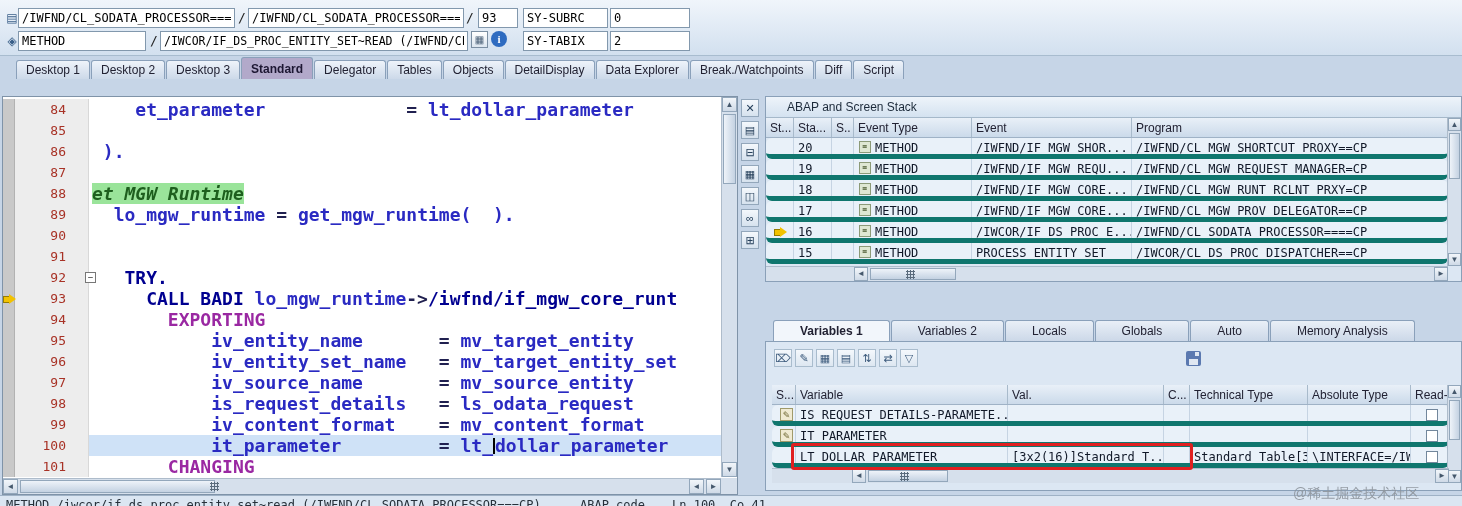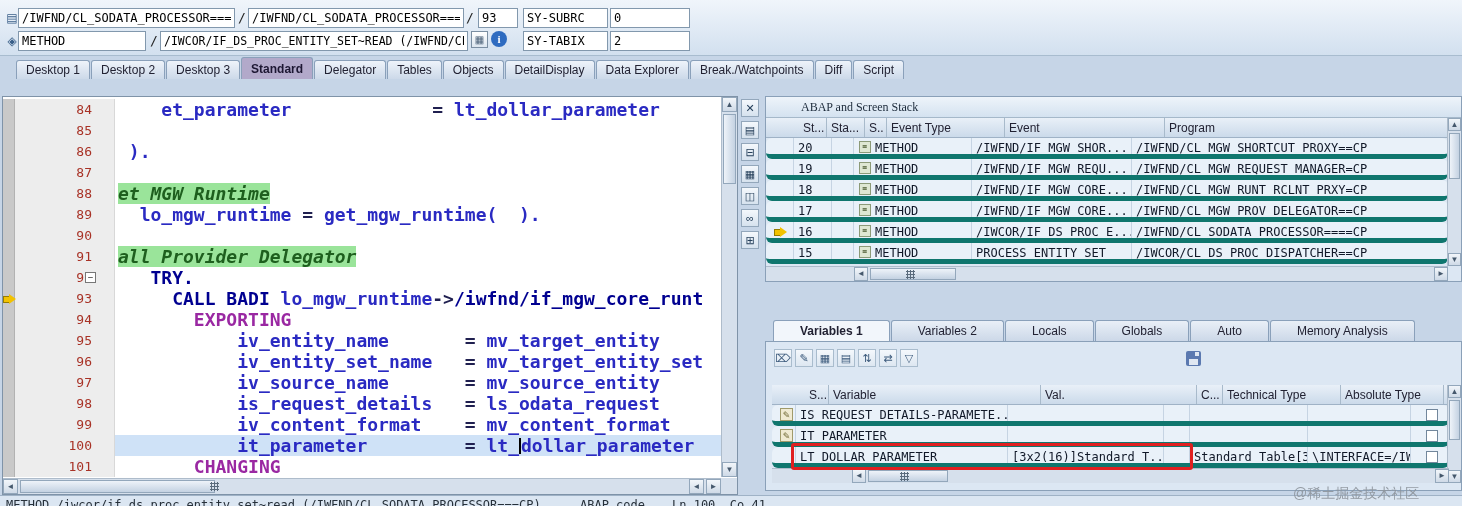--- a/index.html
+++ b/index.html
@@ -27,21 +27,21 @@
          border:1px solid #8aa0ba; border-bottom:none; border-radius:3px 3px 0 0;
          font-size:12px; color:#223; white-space:nowrap; }
   .tab.active { height:22px; padding-top:4px; background:#b2a9ca; font-weight:bold; color:#1d1733; }
 
   
   .editor { position:absolute; left:2px; top:96px; width:736px; height:399px;
             background:#fff; border:1px solid #7f93a8; }
   .code-lines { position:absolute; left:0; top:2px; right:16px; bottom:17px; overflow:hidden; }
   .cl { display:flex; height:21px; position:relative; }
   .bp { width:12px; background:#c9c9c9; border-right:1px solid #b2b2b2; flex:none; position:relative; }
-  .ln { width:100px; background:#ededed; border-right:1px solid #d8d8d8;
+  .ln { width:74px; background:#ededed; border-right:1px solid #d8d8d8;
         font:13px/21px "DejaVu Sans Mono", monospace; color:#a83226;
         text-align:right; padding-right:22px; flex:none; }
   .ct { flex:1; font:bold 18px/21px "DejaVu Sans Mono", monospace; color:#2a2ac2;
         white-space:pre; padding-left:3px; overflow:hidden; }
   .cl.cur .ct { background:#cfe2f7; }
   .tok-kw  { color:#000090; }
   .tok-kw2 { color:#9a28a2; }
   .tok-op  { color:#202050; }
   .tok-cm  { background:#9ae49a; color:#1e5f1e; font-style:italic; }
   .caret { display:inline-block; width:2px; height:16px; background:#000; vertical-align:-2px; }
@@ -64,22 +64,22 @@
   .sb-btn { position:absolute; background:linear-gradient(#f2f6fa,#cfdae7); border:1px solid #93a7bb;
             color:#45586c; font-size:8px; text-align:center; }
   .sb-thumb { position:absolute; background:linear-gradient(90deg,#eef3f9,#c4d2e2); border:1px solid #93a7bb; }
   .sb-thumb.h { background:linear-gradient(#eef3f9,#c4d2e2); }
   .sb-dots { position:absolute; width:9px; height:9px;
              background-image:radial-gradient(#5a6b7c 1px, transparent 1.2px); background-size:3px 3px; }
 
   
   .panel { position:absolute; background:#dce7f3; border:1px solid #8aa0b8; }
   .panel-title { height:21px; background:linear-gradient(#eef4fa,#d4e2f0); border-bottom:1px solid #a5b8ca;
-                 font-size:12px; color:#1c2a3a; line-height:21px; padding-left:35px;font-family:Liberation Serif, serif; }
-  .grid-head { display:flex; height:20px; background:linear-gradient(#e9f0f8,#cbdaea); border-bottom:1px solid #9fb2c6;padding-left:33px; }
+                 font-size:12px; color:#1c2a3a; line-height:21px; padding-left:21px; }
+  .grid-head { display:flex; height:20px; background:linear-gradient(#e9f0f8,#cbdaea); border-bottom:1px solid #9fb2c6; }
   .gh { border-right:1px solid #a8bacb; font-size:12px; color:#223; line-height:20px; padding-left:4px;
         overflow:hidden; white-space:nowrap; }
   .grow { display:flex; height:21px; background:#e9f1f9; border-bottom:5px solid #0f766e;border-radius:6px; }
   .gc { border-right:1px solid #c6d4e3; font:12px/20px "DejaVu Sans Mono", monospace; color:#101828;
         padding-left:4px; overflow:hidden; white-space:nowrap; }
   .s0{width:28px;flex:none;} .s1{width:38px;flex:none;} .s2{width:22px;flex:none;}
   .s3{width:118px;flex:none;} .s4{width:160px;flex:none;} .s5{flex:1;}
   .v0{width:24px;flex:none;} .v1{width:212px;flex:none;} .v2{width:156px;flex:none;} .v3{width:26px;flex:none;}
   .v4{width:118px;flex:none;} .v5{width:103px;flex:none;} .v6{flex:1;}
   .m-icon { display:inline-block; width:12px; height:12px; background:#dfe7d3; border:1px solid #8c9a78;
@@ -186,21 +186,20 @@
           <span class="ct"><span class="tok-id">  lo_mgw_runtime </span><span class="tok-op">= </span><span class="tok-id">get_mgw_runtime(  ).</span></span>
         </div>
         <div class="cl">
           <span class="bp"></span>
           <span class="ln">90</span>
           <span class="ct"></span>
         </div>
         <div class="cl">
           <span class="bp"></span>
           <span class="ln">91</span>
-          <span class="ct"><span class="tok-cm">all Provider Delegator</span></span>
         </div>
         <div class="cl">
           <span class="bp"></span>
           <span class="ln">92</span>
           <span class="ct"><span class="tok-id">   </span><span class="tok-kw">TRY.</span></span>
           <span class="fold">−</span>
         </div>
         <div class="cl">
           <span class="bp">
             <span class="exec-arrow"></span>

